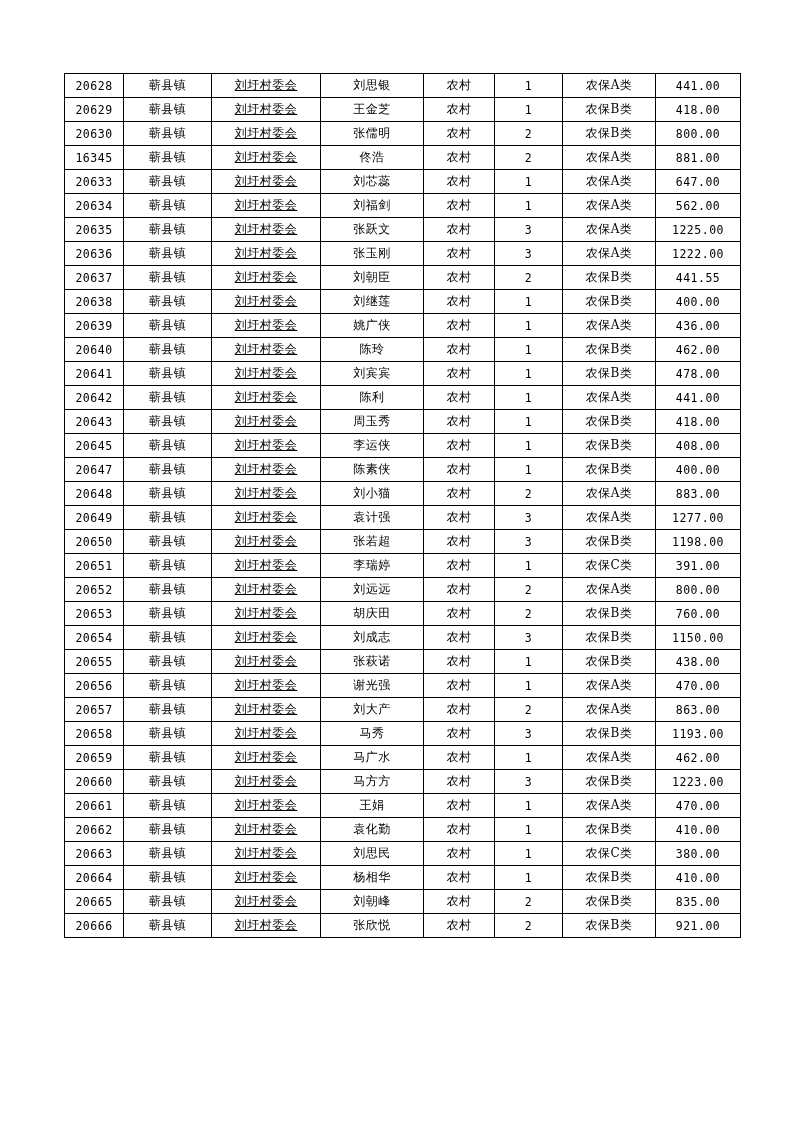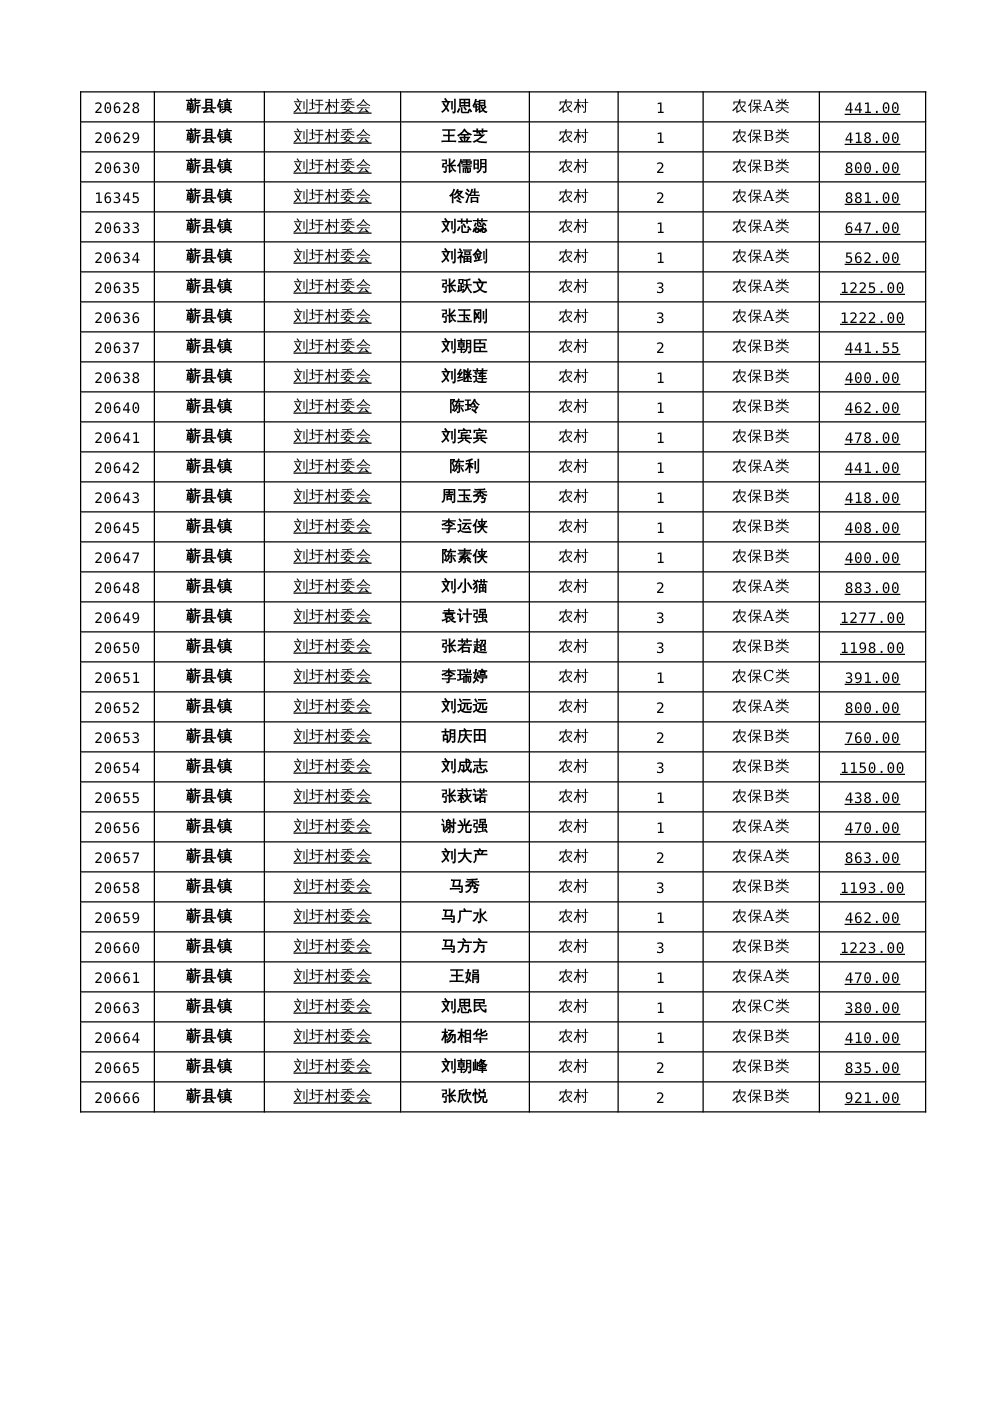--- a/index.html
+++ b/index.html
@@ -35,28 +35,28 @@
     border: 1px solid #000000;
     height: 23px;
     padding: 0 2px;
     text-align: center;
     vertical-align: middle;
     white-space: nowrap;
     overflow: hidden;
     letter-spacing: 0.5px;
   }
   td.col-id       { width: 54px;  font-family: "DejaVu Sans Mono","Liberation Mono",monospace; font-size: 11.5px; letter-spacing: 0; }
-  td.col-town     { width: 83px;  font-weight: bold; }
+  td.col-town     { width: 83px;  font-weight: normal; }
   td.col-village  { width: 104px; text-decoration: underline; }
-  td.col-name     { width: 98px; font-weight: bold;  }
+  td.col-name     { width: 98px;  }
   td.col-residence{ width: 66px; font-family: Liberation Serif, serif;  }
   td.col-count    { width: 63px;  font-family: "DejaVu Sans Mono","Liberation Mono",monospace; font-size: 11.5px; letter-spacing: 0; }
   td.col-category { width: 88px;  }
   td.col-amount   { width: 80px;  text-align: right; padding-right: 20px;
-                    font-family: "DejaVu Sans Mono","Liberation Mono",monospace; font-size: 11.5px; letter-spacing: 0; text-decoration: underline; }
+                    font-family: "DejaVu Sans Mono","Liberation Mono",monospace; font-size: 11.5px; letter-spacing: 0; }
 </style>
 </head>
 <body>
 
 <div class="page">
   <table class="data-table">
     <tbody>
         <tr>
           <td class="col-id">20628</td>
           <td class="col-town">蕲县镇</td>
@@ -151,20 +151,30 @@
           <td class="col-id">20638</td>
           <td class="col-town">蕲县镇</td>
           <td class="col-village">刘圩村委会</td>
           <td class="col-name">刘继莲</td>
           <td class="col-residence">农村</td>
           <td class="col-count">1</td>
           <td class="col-category">农保B类</td>
           <td class="col-amount">400.00</td>
         </tr>
         <tr>
+          <td class="col-id">20639</td>
+          <td class="col-town">蕲县镇</td>
+          <td class="col-village">刘圩村委会</td>
+          <td class="col-name">姚广侠</td>
+          <td class="col-residence">农村</td>
+          <td class="col-count">1</td>
+          <td class="col-category">农保A类</td>
+          <td class="col-amount">436.00</td>
+        </tr>
+        <tr>
           <td class="col-id">20640</td>
           <td class="col-town">蕲县镇</td>
           <td class="col-village">刘圩村委会</td>
           <td class="col-name">陈玲</td>
           <td class="col-residence">农村</td>
           <td class="col-count">1</td>
           <td class="col-category">农保B类</td>
           <td class="col-amount">462.00</td>
         </tr>
         <tr>
@@ -349,20 +359,30 @@
         </tr>
         <tr>
           <td class="col-id">20661</td>
           <td class="col-town">蕲县镇</td>
           <td class="col-village">刘圩村委会</td>
           <td class="col-name">王娟</td>
           <td class="col-residence">农村</td>
           <td class="col-count">1</td>
           <td class="col-category">农保A类</td>
           <td class="col-amount">470.00</td>
+        </tr>
+        <tr>
+          <td class="col-id">20662</td>
+          <td class="col-town">蕲县镇</td>
+          <td class="col-village">刘圩村委会</td>
+          <td class="col-name">袁化勤</td>
+          <td class="col-residence">农村</td>
+          <td class="col-count">1</td>
+          <td class="col-category">农保B类</td>
+          <td class="col-amount">410.00</td>
         </tr>
         <tr>
           <td class="col-id">20663</td>
           <td class="col-town">蕲县镇</td>
           <td class="col-village">刘圩村委会</td>
           <td class="col-name">刘思民</td>
           <td class="col-residence">农村</td>
           <td class="col-count">1</td>
           <td class="col-category">农保C类</td>
           <td class="col-amount">380.00</td>

